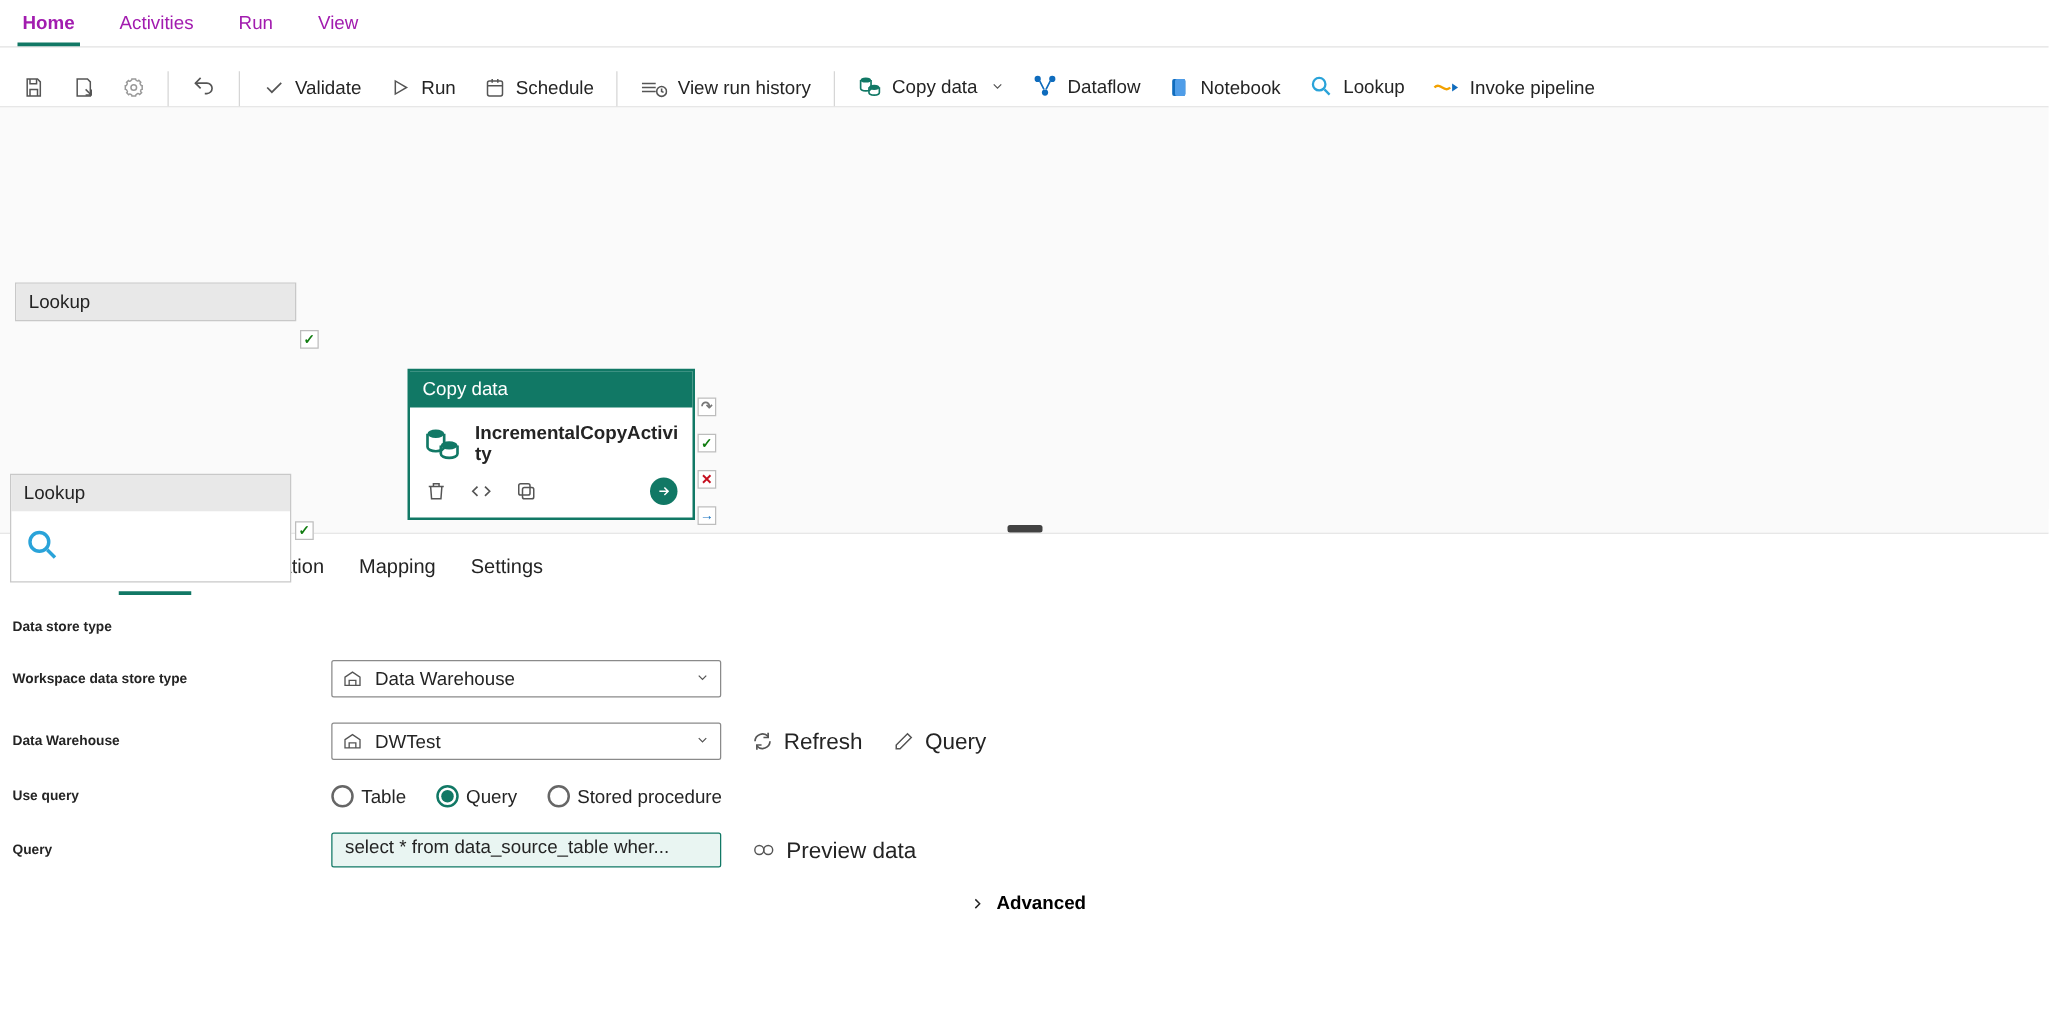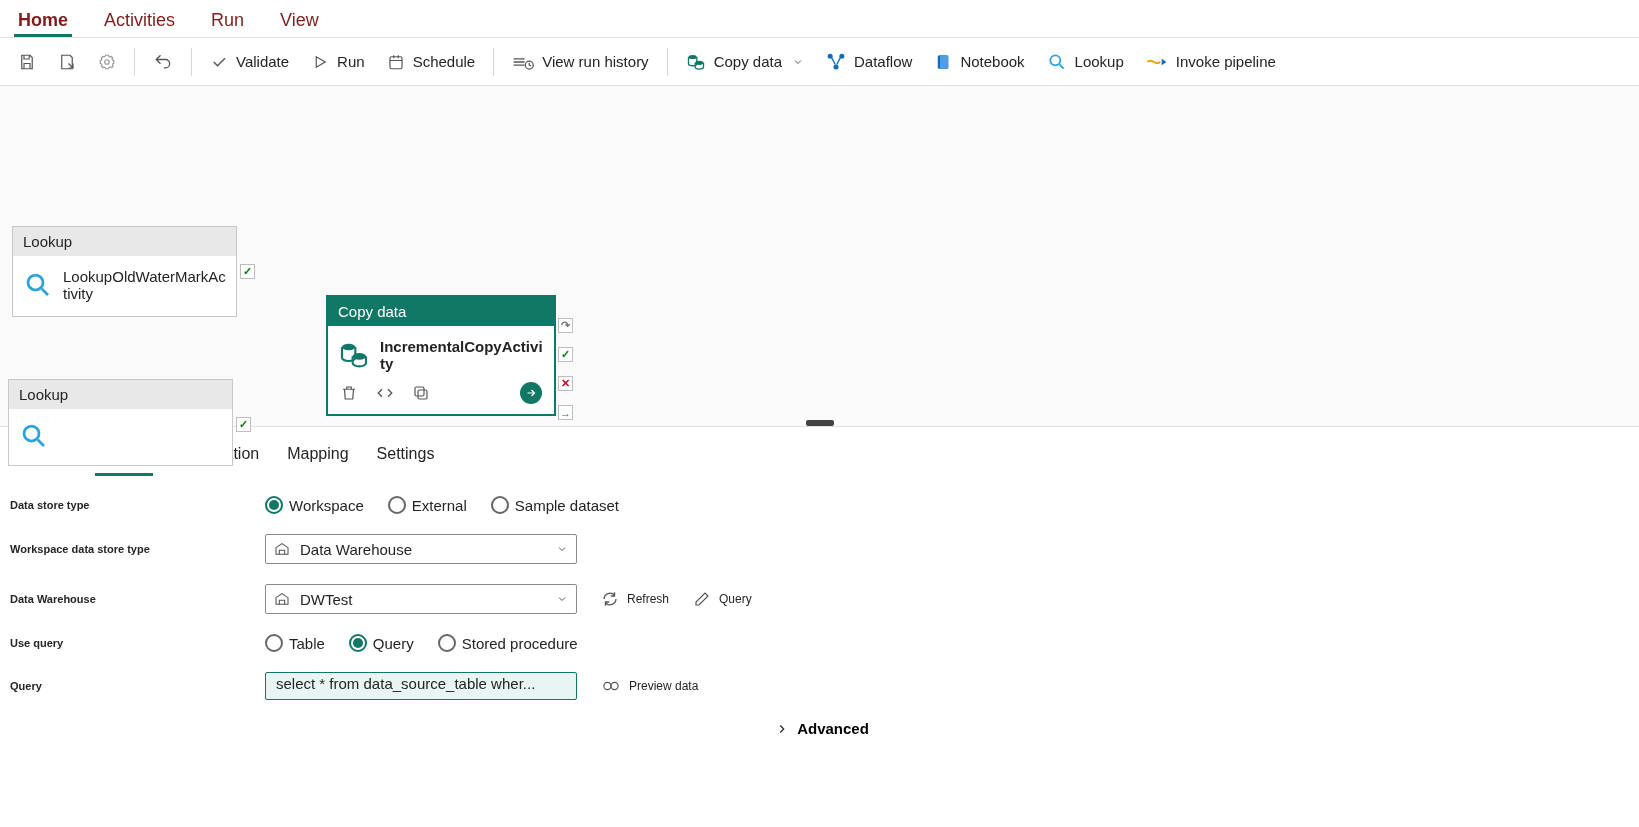--- a/index.html
+++ b/index.html
@@ -1,24 +1,24 @@
 <!DOCTYPE html>
 <html><head>
 <meta charset="utf-8">
 <style>
   * { box-sizing: border-box; margin: 0; padding: 0; font-family: "Segoe UI", -apple-system, sans-serif; }
   body { width: 1639px; height: 827px; background: #ffffff; overflow: hidden; }
 
   
   .top-tabs { display: flex; gap: 28px; padding: 6px 14px 0 14px; border-bottom: 1px solid #e2e2e2; height: 38px; }
-  .top-tab { font-size: 18px; color: #7f1d1d; padding: 4px 4px 10px 4px; cursor: pointer; border-bottom: 3px solid transparent; }
+  .top-tab { font-size: 15px; color: #a21caf; padding: 4px 4px 10px 4px; cursor: pointer; border-bottom: 3px solid transparent; }
   .top-tab.active { font-weight: 600; border-bottom-color: #117865; }
 
   
-  .toolbar { display: flex; align-items: center; height: 48px; padding: 0 8px; border-bottom: 1px solid #e0e0e0; gap: 2px; }
+  .toolbar { display: flex; align-items: flex-end; height: 48px; padding: 0 8px; border-bottom: 1px solid #e0e0e0; gap: 2px; }
   .tbtn { display: flex; align-items: center; gap: 8px; padding: 6px 10px; font-size: 15px; color: #242424; cursor: pointer; border-radius: 3px; }
   .divider { width: 1px; height: 28px; background: #d6d6d6; margin: 0 6px; }
   .icon { display: inline-flex; align-items: center; justify-content: center; }
   .chev-down { margin-left: 2px; }
 
   
   .canvas-wrap { position: relative; height: 340px; background: #fafafa; }
 
   .node { position: absolute; width: 225px; background: #ffffff; border: 1px solid #c8c8c8; }
   .node-header { background: #e8e8e8; color: #242424; font-size: 15px; padding: 6px 10px; }
@@ -55,21 +55,21 @@
   .radio.checked { border-color: #117865; }
   .radio.checked::after { content: ""; width: 10px; height: 10px; border-radius: 50%; background: #117865; }
   .rlabel { display: flex; align-items: center; cursor: pointer; }
 
   .dd { display: flex; align-items: center; gap: 10px; width: 312px; height: 30px; border: 1px solid #8a8a8a; border-radius: 2px; padding: 0 8px; background: #fff; cursor: pointer; }
   .dd .dd-val { flex: 1; font-size: 15px; }
   .dd .chev { color: #555; }
 
   .query-box { width: 312px; height: 28px; border: 1px solid #117865; background: #e9f5f2; border-radius: 2px; padding: 2px 10px; font-size: 15px; color: #242424; cursor: text; overflow: hidden; white-space: nowrap; text-overflow: ellipsis; }
 
-  .linklike { display: flex; align-items: center; gap: 8px; cursor: pointer; font-size: 12px; color: #242424; text-align: center; }
+  .linklike { display: flex; align-items: center; gap: 8px; cursor: pointer; font-size: 18px; color: #242424; text-align: center; }
 
   .adv { display: flex; align-items: center; gap: 8px; font-size: 15px; font-weight: 600; padding-left: 5px; cursor: pointer; justify-content: center; }
 </style>
 </head>
 <body>
 
 <div class="top-tabs">
   <div class="top-tab active">Home</div>
   <div class="top-tab">Activities</div>
   <div class="top-tab">Run</div>
@@ -208,29 +208,20 @@
 
 <div class="canvas-wrap">
   <svg class="connectors">
     <path d="M 251 185 L 280 185 L 280 275 L 326 275" stroke="#117865" stroke-width="1.5" fill="none"></path>
     <polygon points="326,275 318,270 318,280" fill="#117865"></polygon>
     <path d="M 251 338 L 280 338 L 280 275" stroke="#117865" stroke-width="1.5" fill="none"></path>
   </svg>
 
   <div class="node" style="left:12px; top:140px;">
     <div class="node-header">Lookup</div>
-    <div class="node-body">
-      <span class="icon">
-        <svg width="30" height="30" viewBox="0 0 24 24" fill="none" stroke="#2aa3d9" stroke-width="2.2">
-            <circle cx="10" cy="10" r="6"></circle>
-            <path d="M15 15l5 5"></path>
-          </svg>
-      </span>
-      <span>LookupOldWaterMarkActivity</span>
-    </div>
   </div>
   <div class="port-badge port-check" style="left:240px; top:178px;">✓</div>
 
   <div class="node" style="left:8px; top:293px;">
     <div class="node-header">Lookup</div>
     <div class="node-body">
       <span class="icon">
         <svg width="30" height="30" viewBox="0 0 24 24" fill="none" stroke="#2aa3d9" stroke-width="2.2">
             <circle cx="10" cy="10" r="6"></circle>
             <path d="M15 15l5 5"></path>
@@ -291,34 +282,20 @@
   <div class="detail-tab active">Source</div>
   <div class="detail-tab">Destination</div>
   <div class="detail-tab">Mapping</div>
   <div class="detail-tab">Settings</div>
 </div>
 
 <div class="form-area">
 
   <div class="form-row">
     <div class="form-label">Data store type</div>
-    <div class="form-ctrls">
-      <label class="rlabel">
-          <span class="radio checked"></span>
-          <span>Workspace</span>
-        </label>
-      <label class="rlabel">
-          <span class="radio"></span>
-          <span>External</span>
-        </label>
-      <label class="rlabel">
-          <span class="radio"></span>
-          <span>Sample dataset</span>
-        </label>
-    </div>
   </div>
 
   <div class="form-row">
     <div class="form-label">Workspace data store type</div>
     <div class="form-ctrls">
       <div class="dd">
         <span class="icon">
           <svg width="16" height="16" viewBox="0 0 24 24" fill="none" stroke="#555" stroke-width="1.6">
               <path d="M3 10l9-6 9 6v10H3z"></path>
               <path d="M8 20v-6h8v6"></path>

